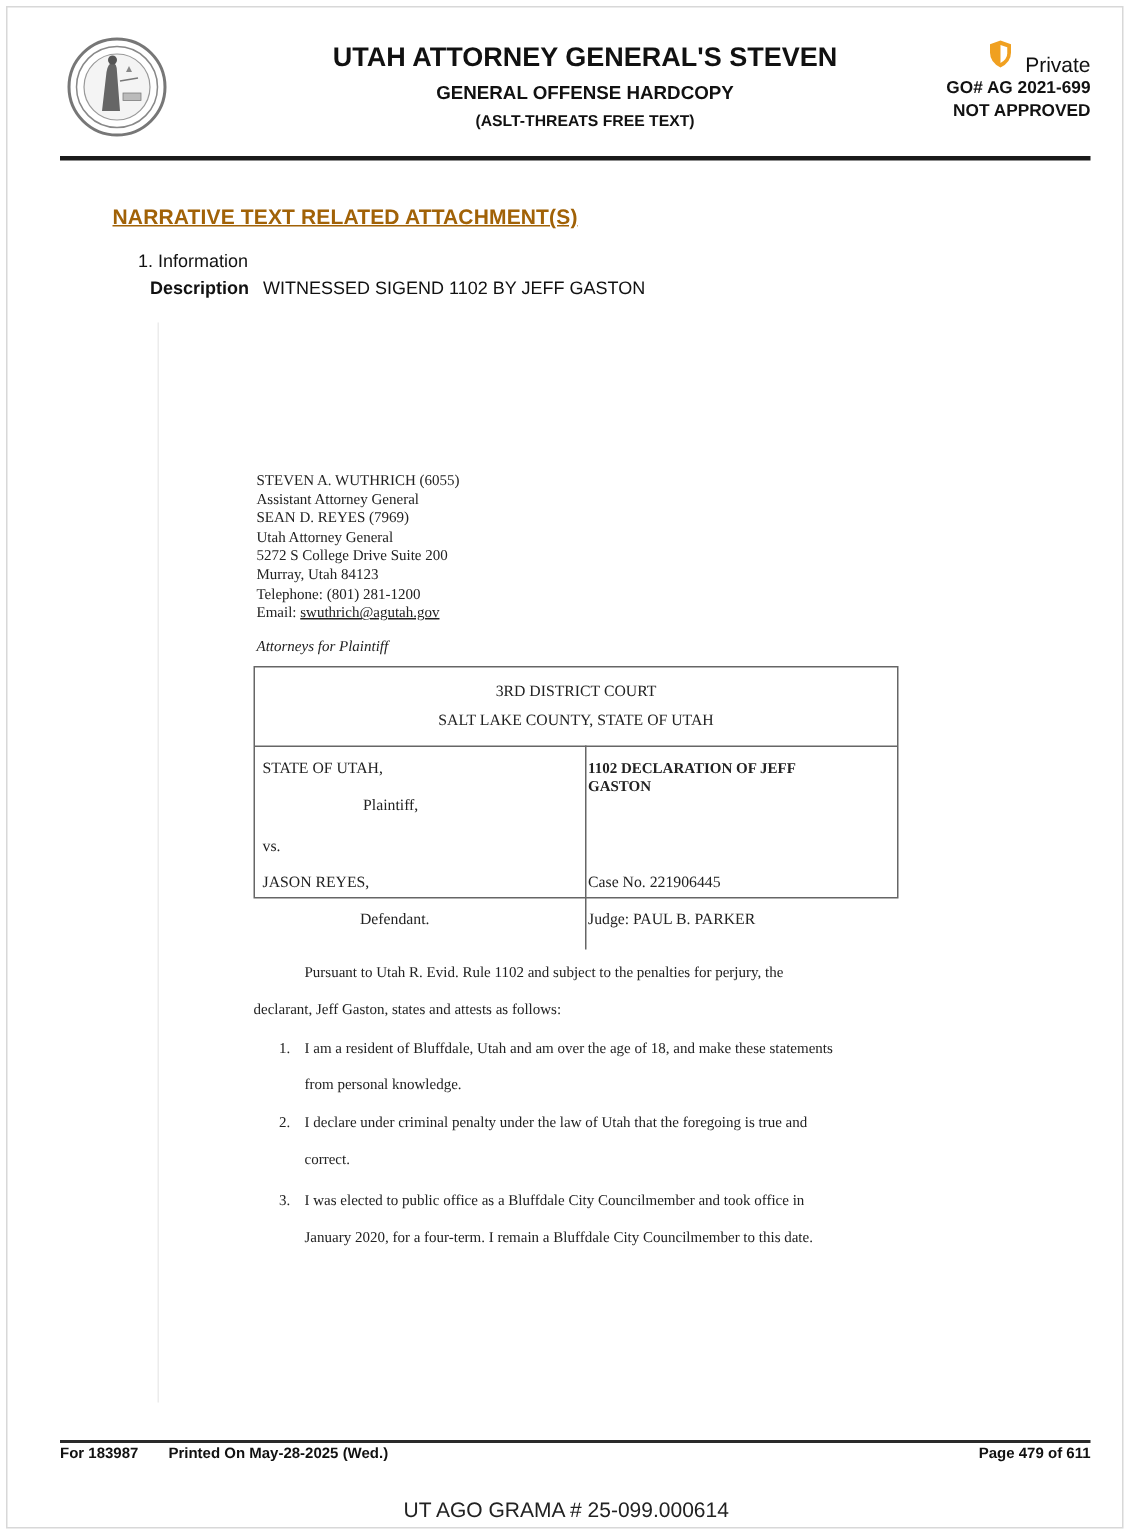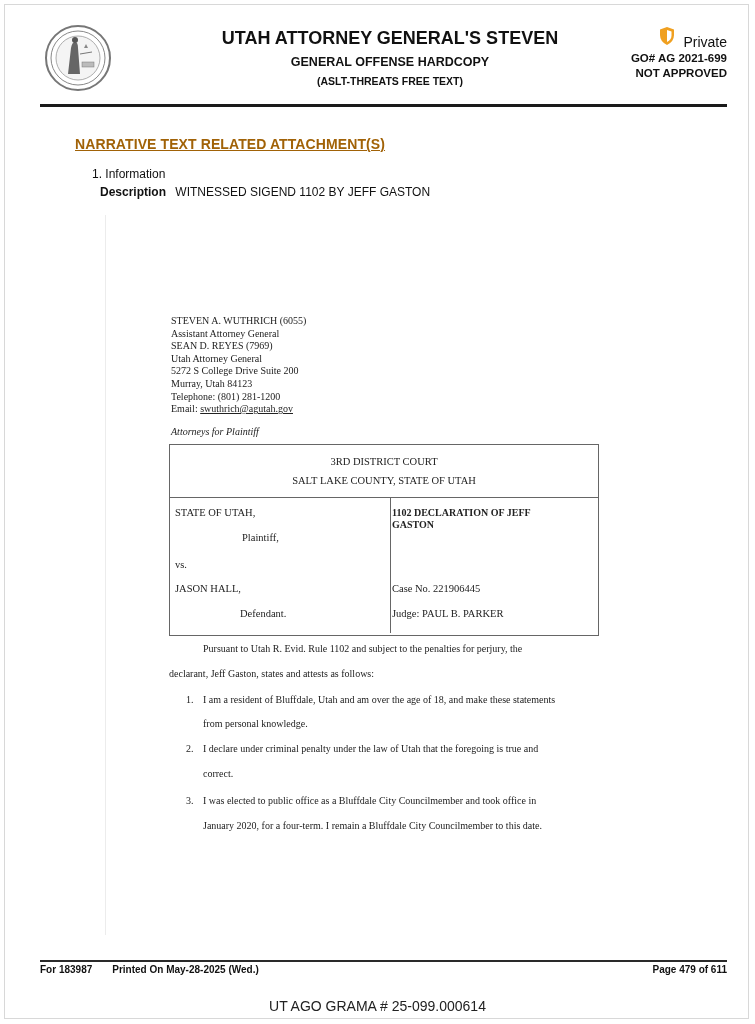--- a/index.html
+++ b/index.html
@@ -62,21 +62,21 @@
       position: absolute; left: 171px; top: 315px;
       font-family: "Liberation Serif", serif; font-size: 10px; line-height: 12.6px; color: #222;
     }
     .attorney-block .email-link { text-decoration: underline; }
     .attorneys-for {
       position: absolute; left: 171px; top: 426px;
       font-family: "Liberation Serif", serif; font-style: italic; font-size: 10px; color: #222;
     }
 
     .caption-table {
-      position: absolute; left: 169px; top: 444px; width: 430px; height: 192px;
+      position: absolute; left: 169px; top: 444px; width: 430px; height: 155px;
       border: 1px solid #666; box-sizing: border-box;
       font-family: "Liberation Serif", serif; font-size: 10.5px; color: #222;
     }
     .court-head {
       position: absolute; left: 0; top: 0; width: 100%; height: 52px;
       border-bottom: 1px solid #666; text-align: center;
     }
     .court-line1 { position: absolute; left: 0; right: 0; top: 11px; }
     .court-line2 { position: absolute; left: 0; right: 0; top: 30px; }
     .col-divider {
@@ -170,21 +170,21 @@
 <div class="caption-table">
   <div class="court-head">
     <div class="court-line1">3RD DISTRICT COURT</div>
     <div class="court-line2">SALT LAKE COUNTY, STATE OF UTAH</div>
   </div>
   <div class="col-divider"></div>
 
   <div class="cell" style="left:5px; top:62px;">STATE OF UTAH,</div>
   <div class="cell" style="left:72px; top:87px;">Plaintiff,</div>
   <div class="cell" style="left:5px; top:114px;">vs.</div>
-  <div class="cell" style="left:5px; top:138px;">JASON HALL,</div>
+  <div class="cell" style="left:5px; top:138px;">JASON REYES,</div>
   <div class="cell" style="left:70px; top:163px;">Defendant.</div>
 
   <div class="cell decl-title" style="left:222px; top:62px;">1102 DECLARATION OF JEFF GASTON</div>
   <div class="cell" style="left:222px; top:138px;">Case No. 221906445</div>
   <div class="cell" style="left:222px; top:163px;">Judge: PAUL B. PARKER</div>
 </div>
 
 <div class="body-text" style="left:203px; top:643px;">Pursuant to Utah R. Evid. Rule 1102 and subject to the penalties for perjury, the</div>
 <div class="body-text" style="left:169px; top:668px;">declarant, Jeff Gaston, states and attests as follows:</div>
 

